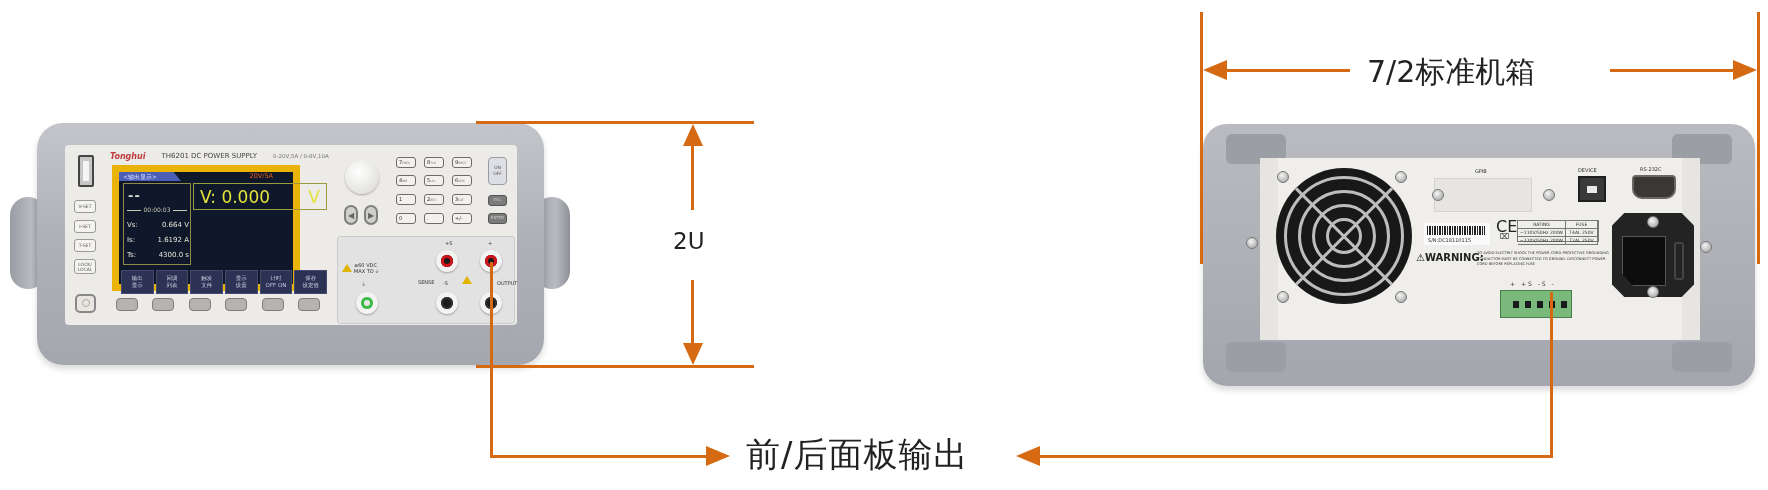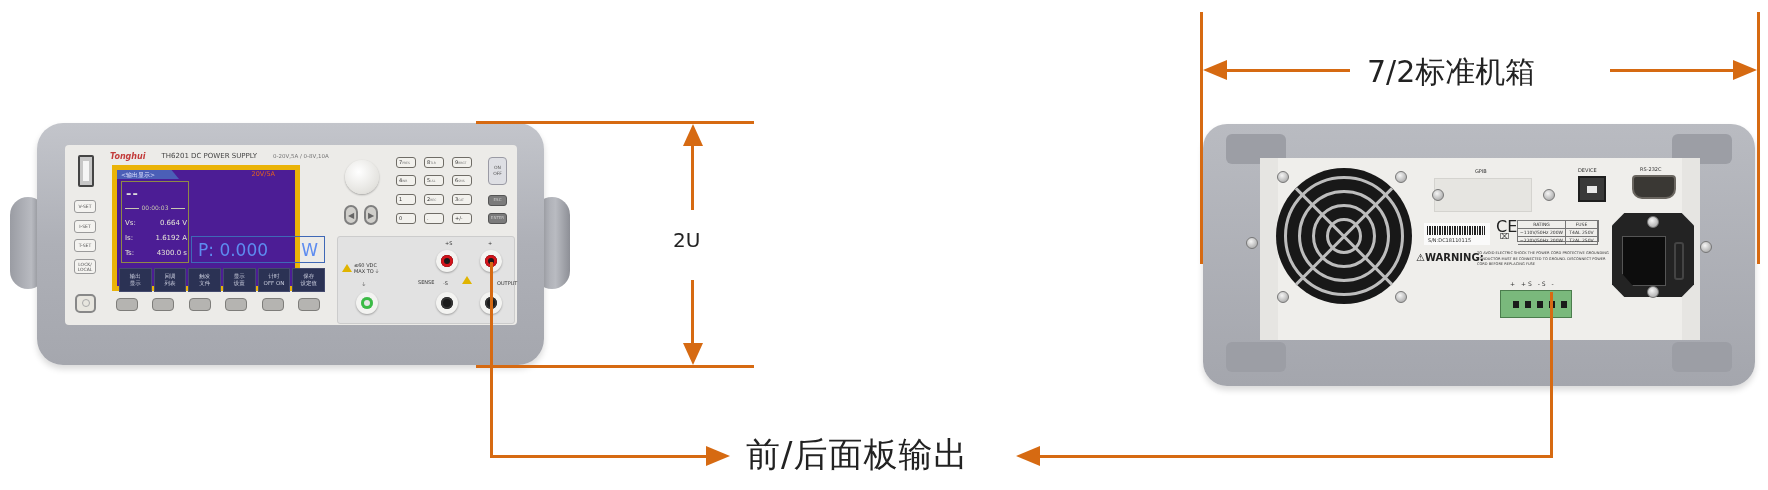--- a/index.html
+++ b/index.html
@@ -13,21 +13,21 @@
     background: linear-gradient(180deg,#c3c5cb 0%,#aeb0b7 50%,#a5a7ae 100%); box-shadow: 0 4px 6px rgba(0,0,0,0.15); }
   .front-panel { position: absolute; left: 65px; top: 145px; width: 452px; height: 180px; background: #ecebe8; border-radius: 4px; }
   .brandbar { position: absolute; left: 110px; top: 148px; width: 404px; height: 16px; font-size: 7px; color: #444; display: flex; align-items: center; gap: 16px; }
   .brand { color: #c23b3b; font-style: italic; font-weight: bold; font-size: 8px; }
   .usb { position: absolute; left: 78px; top: 155px; width: 16px; height: 32px; background: #c7c7c7; border: 2px solid #444; border-radius: 2px; }
   .usb::after { content:""; position:absolute; left:3px; top:4px; width:6px; height:20px; background:#f5f5f5; }
   .sidebtn { position: absolute; left: 74px; width: 22px; height: 13px; background: #f4f3f0; border: 1px solid #9a9a9a; border-radius: 3px; font-size: 4.5px; color: #555; display:flex; align-items:center; justify-content:center; text-align:center; line-height: 5px; }
   .power-btn { position: absolute; left: 75px; top: 294px; width: 21px; height: 19px; background: #e8e6df; border: 2px solid #888; border-radius: 5px; }
   .power-btn span { position:absolute; left:5px; top:3px; width:8px; height:8px; border:1.5px solid #aaa; border-radius:50%; }
 
-  .screen { position: absolute; left: 112px; top: 165px; width: 188px; height: 126px; background: #4c1d95; border: 5px solid #eab308; }
+  .screen { position: absolute; left: 112px; top: 165px; width: 188px; height: 126px; background: #0f172a; border: 7px solid #eab308; }
   .screen-tab { position: absolute; left: 0; top: 0; width: 62px; height: 9px; background: #4b5fb7; color: #dfe3ff; font-size: 6px; line-height: 9px; padding-left: 4px; clip-path: polygon(0 0, 88% 0, 100% 100%, 0 100%); }
   .screen-range { position: absolute; right: 20px; top: 0; color: #e2621f; font-size: 6.5px; line-height: 9px; }
   .leftbox { position: absolute; left: 4px; top: 11px; width: 68px; height: 82px; border: 1px solid #8f8a47; }
   .dash { position:absolute; left: 4px; top: 4px; color:#ddd; font-size: 13px; font-weight: bold; letter-spacing:1px;}
   .timer { position:absolute; left: 0; top: 22px; width: 100%; text-align:center; color: #c8c8b0; font-size: 6px; }
   .timer::before, .timer::after { content:""; position:absolute; top:4px; width:14px; height:1px; background:#c8c8b0; }
   .timer::before { left:3px; } .timer::after { right:3px; }
   .setrow { position:absolute; left: 3px; width: 62px; display:flex; justify-content:space-between; color:#e6e6d8; font-size: 7px; }
   .readbox { position: absolute; left: 74px; width: 134px; height: 27px; display:flex; justify-content:space-between; align-items:center; padding: 0 6px; font-size: 17px; }
   .rv { top: 11px; border: 1px solid #9a9a40; color: #e4e23d; }
@@ -114,23 +114,23 @@
     </div>
     <div class="setrow" style="top:52px;">
       <span>Is:</span>
       <span>1.6192 A</span>
     </div>
     <div class="setrow" style="top:67px;">
       <span>Ts:</span>
       <span>4300.0 s</span>
     </div>
   </div>
-  <div class="readbox rp">
-    <span><span>P:</span> <span>0.000</span></span>
-    <span>W</span>
+  <div class="readbox rv">
+    <span><span>V:</span> <span>0.000</span></span>
+    <span>V</span>
   </div>
   <div class="softkeys">
     <div class="softkey">
         <span>输出</span>
         <span>显示</span>
       </div>
     <div class="softkey">
         <span>回调</span>
         <span>列表</span>
       </div>
@@ -198,21 +198,21 @@
 <div class="tiny" style="left:497px;top:280px;">OUTPUT</div>
 <div class="jack black" style="left:436px;top:292px;"></div>
 <div class="jack black" style="left:480px;top:292px;"></div>
 
 <div class="abs orange" style="left:476px;top:121px;width:278px;height:3px;"></div>
 <div class="abs orange" style="left:476px;top:365px;width:278px;height:3px;"></div>
 <div class="abs orange" style="left:691px;top:140px;width:3px;height:70px;"></div>
 <div class="abs" style="left:683px;top:124px;width:0;height:0;border-left:10px solid transparent;border-right:10px solid transparent;border-bottom:22px solid #d66a12;"></div>
 <div class="abs orange" style="left:691px;top:280px;width:3px;height:70px;"></div>
 <div class="abs" style="left:683px;top:343px;width:0;height:0;border-left:10px solid transparent;border-right:10px solid transparent;border-top:22px solid #d66a12;"></div>
-<div class="label" style="left:673px;top:228px;font-size:20px;">2U</div>
+<div class="label" style="left:673px;top:228px;font-size:23px;">2U</div>
 
 <div class="rear-body"></div>
 <div class="rear-bracket" style="left:1226px;top:134px;"></div>
 <div class="rear-bracket" style="left:1672px;top:134px;"></div>
 <div class="rear-bracket" style="left:1226px;top:342px;"></div>
 <div class="rear-bracket" style="left:1672px;top:342px;"></div>
 <div class="rear-panel"></div>
 <div class="rear-panel-light"></div>
 
 <div class="fan"></div>

